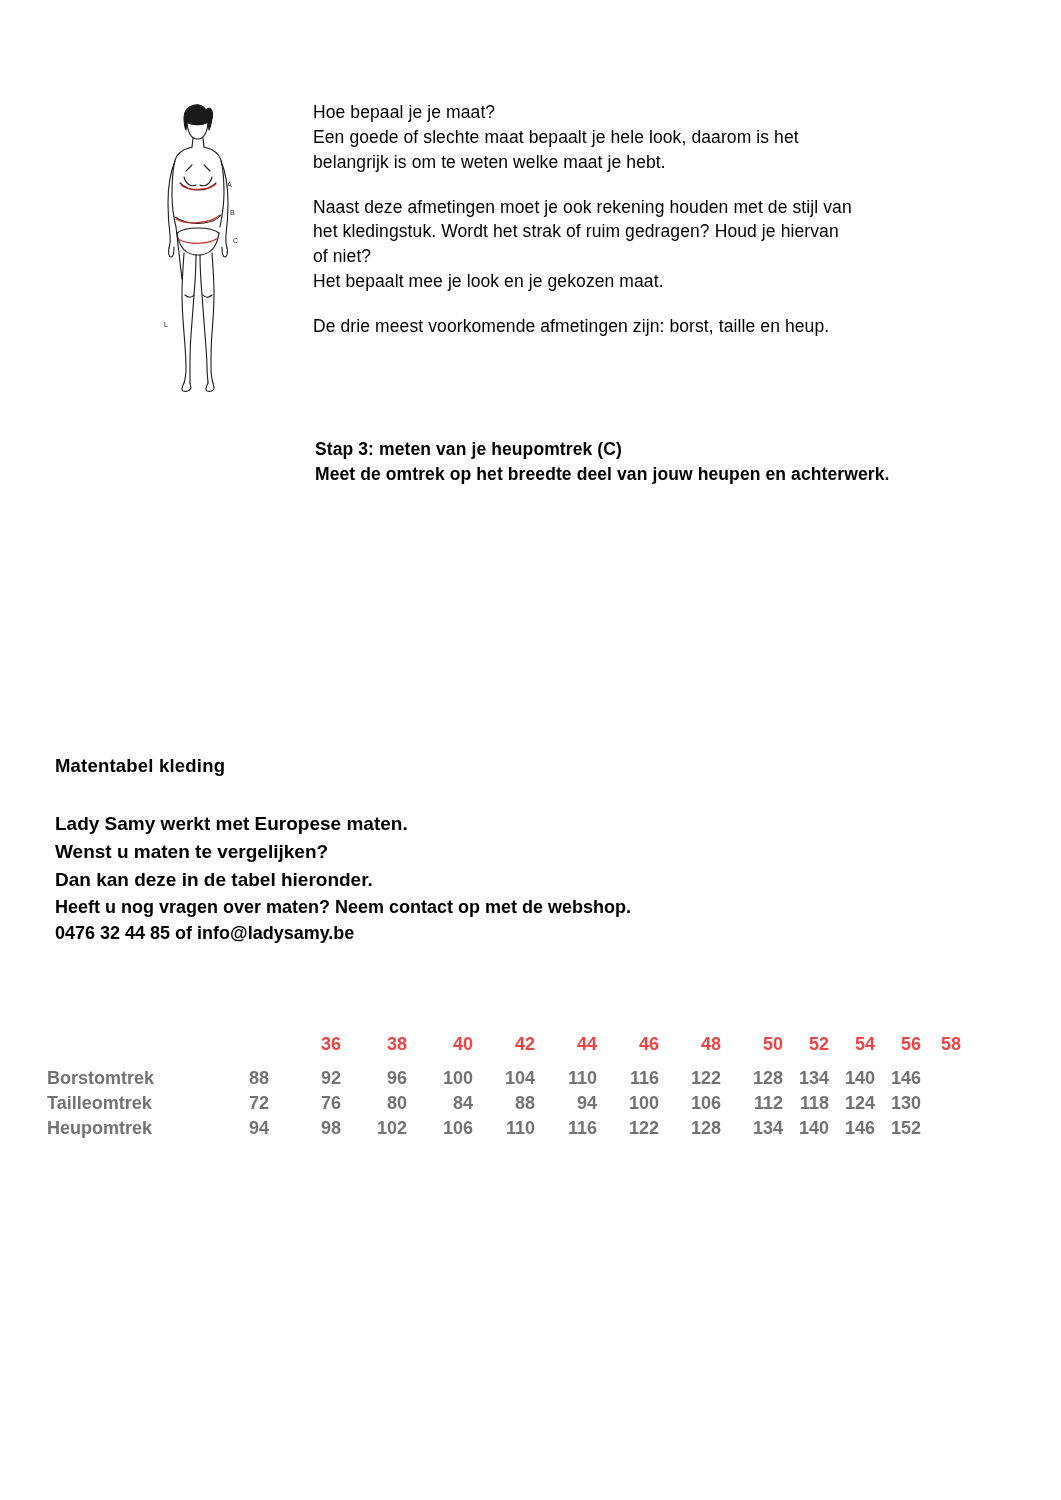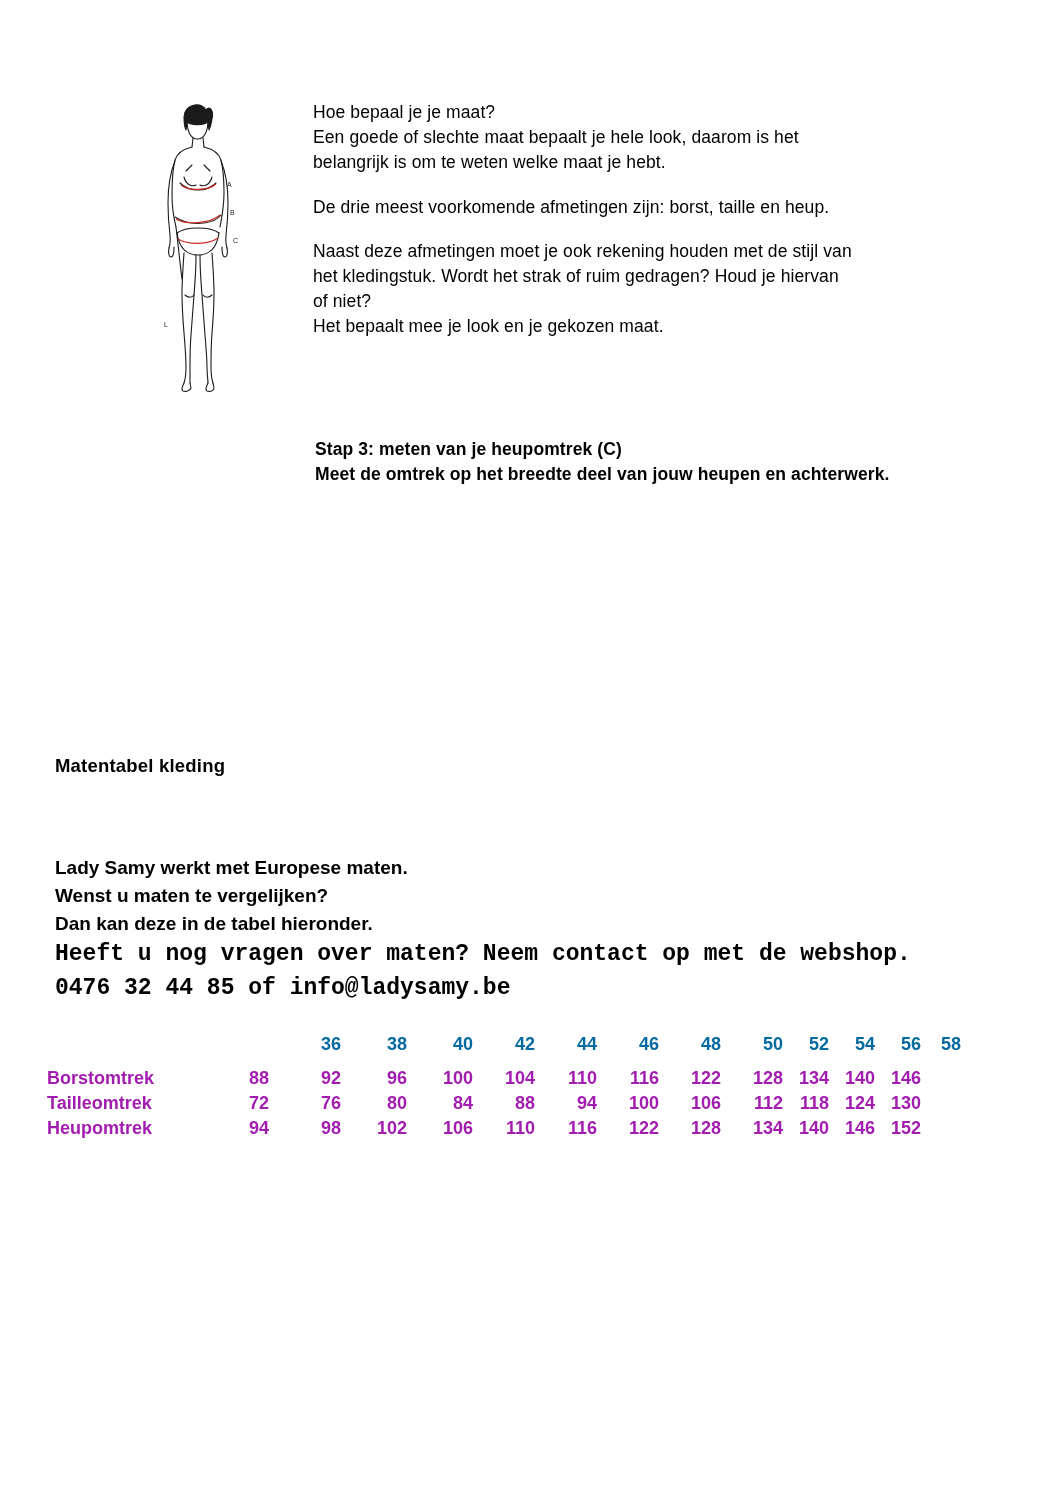--- a/index.html
+++ b/index.html
@@ -81,25 +81,23 @@
     letter-spacing: 0.2px;
   }
   .info-block {
     position: absolute;
     left: 55px;
     top: 810px;
     width: 900px;
     font-size: 19px;
     font-weight: bold;
     line-height: 1.47;
-    margin-top: 44px;
   }
   .info-block .big {
-    font-size: 23px;
-    font-family: Liberation Mono, monospace;
+    font-size: 18px;
   }
 
   
   .table-wrap {
     position: absolute;
     left: 47px;
     top: 1022px;
     width: 960px;
   }
   table.sizes {
@@ -107,31 +105,31 @@
     font-size: 18px;
     font-weight: bold;
   }
   table.sizes th,
   table.sizes td {
     padding: 0;
     text-align: right;
     white-space: nowrap;
   }
   table.sizes thead th {
-    color: #0369a1;
+    color: #ef4444;
     height: 44px;
     vertical-align: middle;
   }
   table.sizes thead th.rowlabel-head {
     width: 152px;
   }
   table.sizes tbody td {
     height: 25px;
     vertical-align: middle;
-    color: #a21caf;
+    color: #737373;
   }
   table.sizes td.rowlabel,
   table.sizes th.rowlabel-head {
     text-align: left;
     padding-right: 10px;
   }
   table.sizes col.c-label { width: 152px; }
   table.sizes col.c-base  { width: 60px; }
   table.sizes col.c-36 { width: 72px; }
   table.sizes col.c-38 { width: 66px; }
@@ -212,27 +210,27 @@
     </svg>
   </div>
 
   <div class="intro">
     <p>
       <span>Hoe bepaal je je maat?</span><br>
       <span>Een goede of slechte maat bepaalt je hele look, daarom is het</span><br>
       <span>belangrijk is om te weten welke maat je hebt.</span>
     </p>
     <p>
-      <span>De drie meest voorkomende afmetingen zijn: borst, taille en heup.</span>
-    </p>
-    <p>
       <span>Naast deze afmetingen moet je ook rekening houden met de stijl van</span><br>
       <span>het kledingstuk. Wordt het strak of ruim gedragen? Houd je hiervan</span><br>
       <span>of niet?</span><br>
       <span>Het bepaalt mee je look en je gekozen maat.</span>
+    </p>
+    <p>
+      <span>De drie meest voorkomende afmetingen zijn: borst, taille en heup.</span>
     </p>
   </div>
 
   <div class="steps">
     <p>
       <span>Stap 3: meten van je heupomtrek (C)</span><br>
       <span>Meet de omtrek op het breedte deel van jouw heupen en achterwerk.</span>
     </p>
   </div>
 

